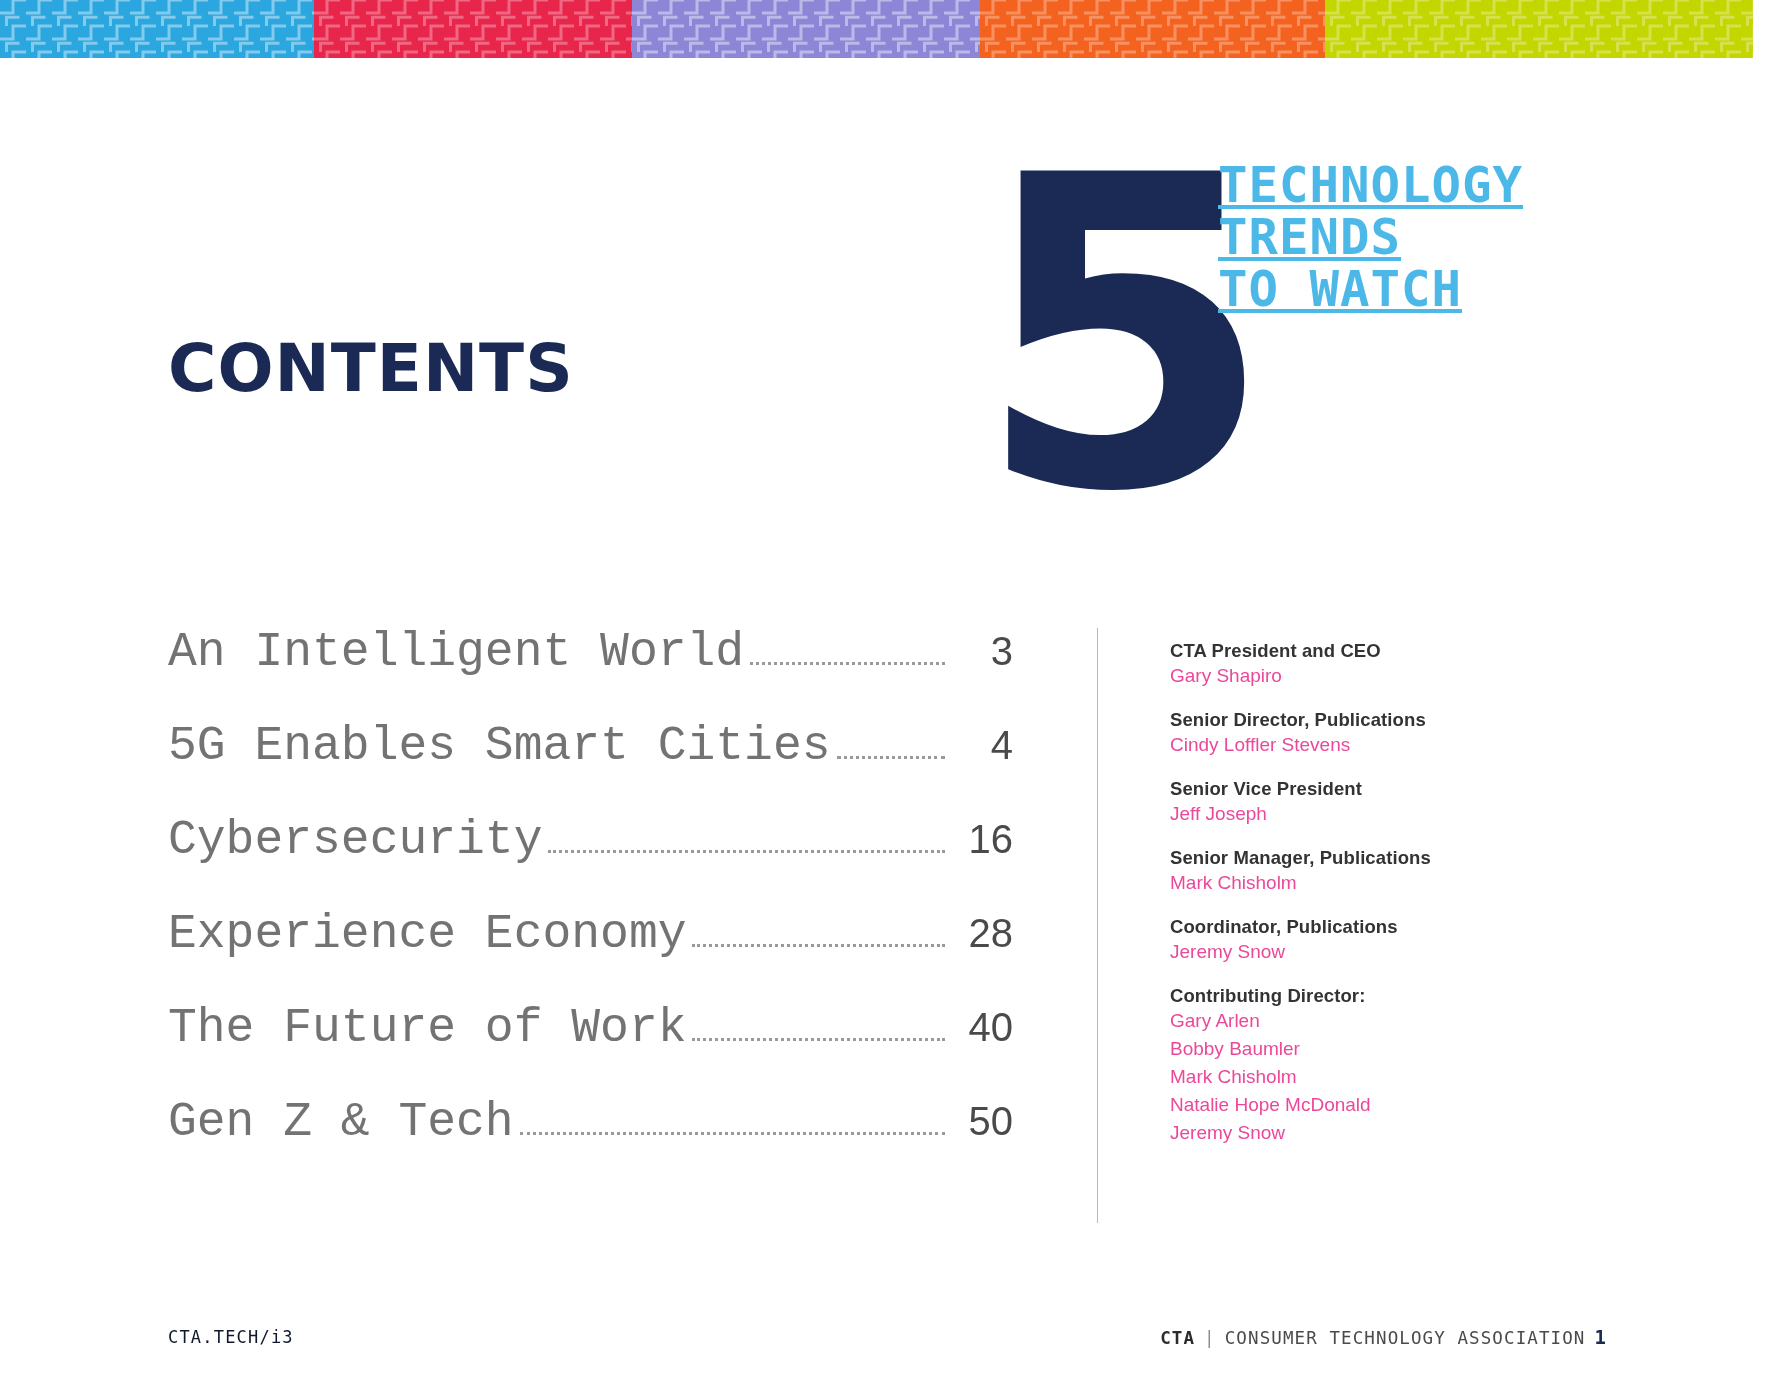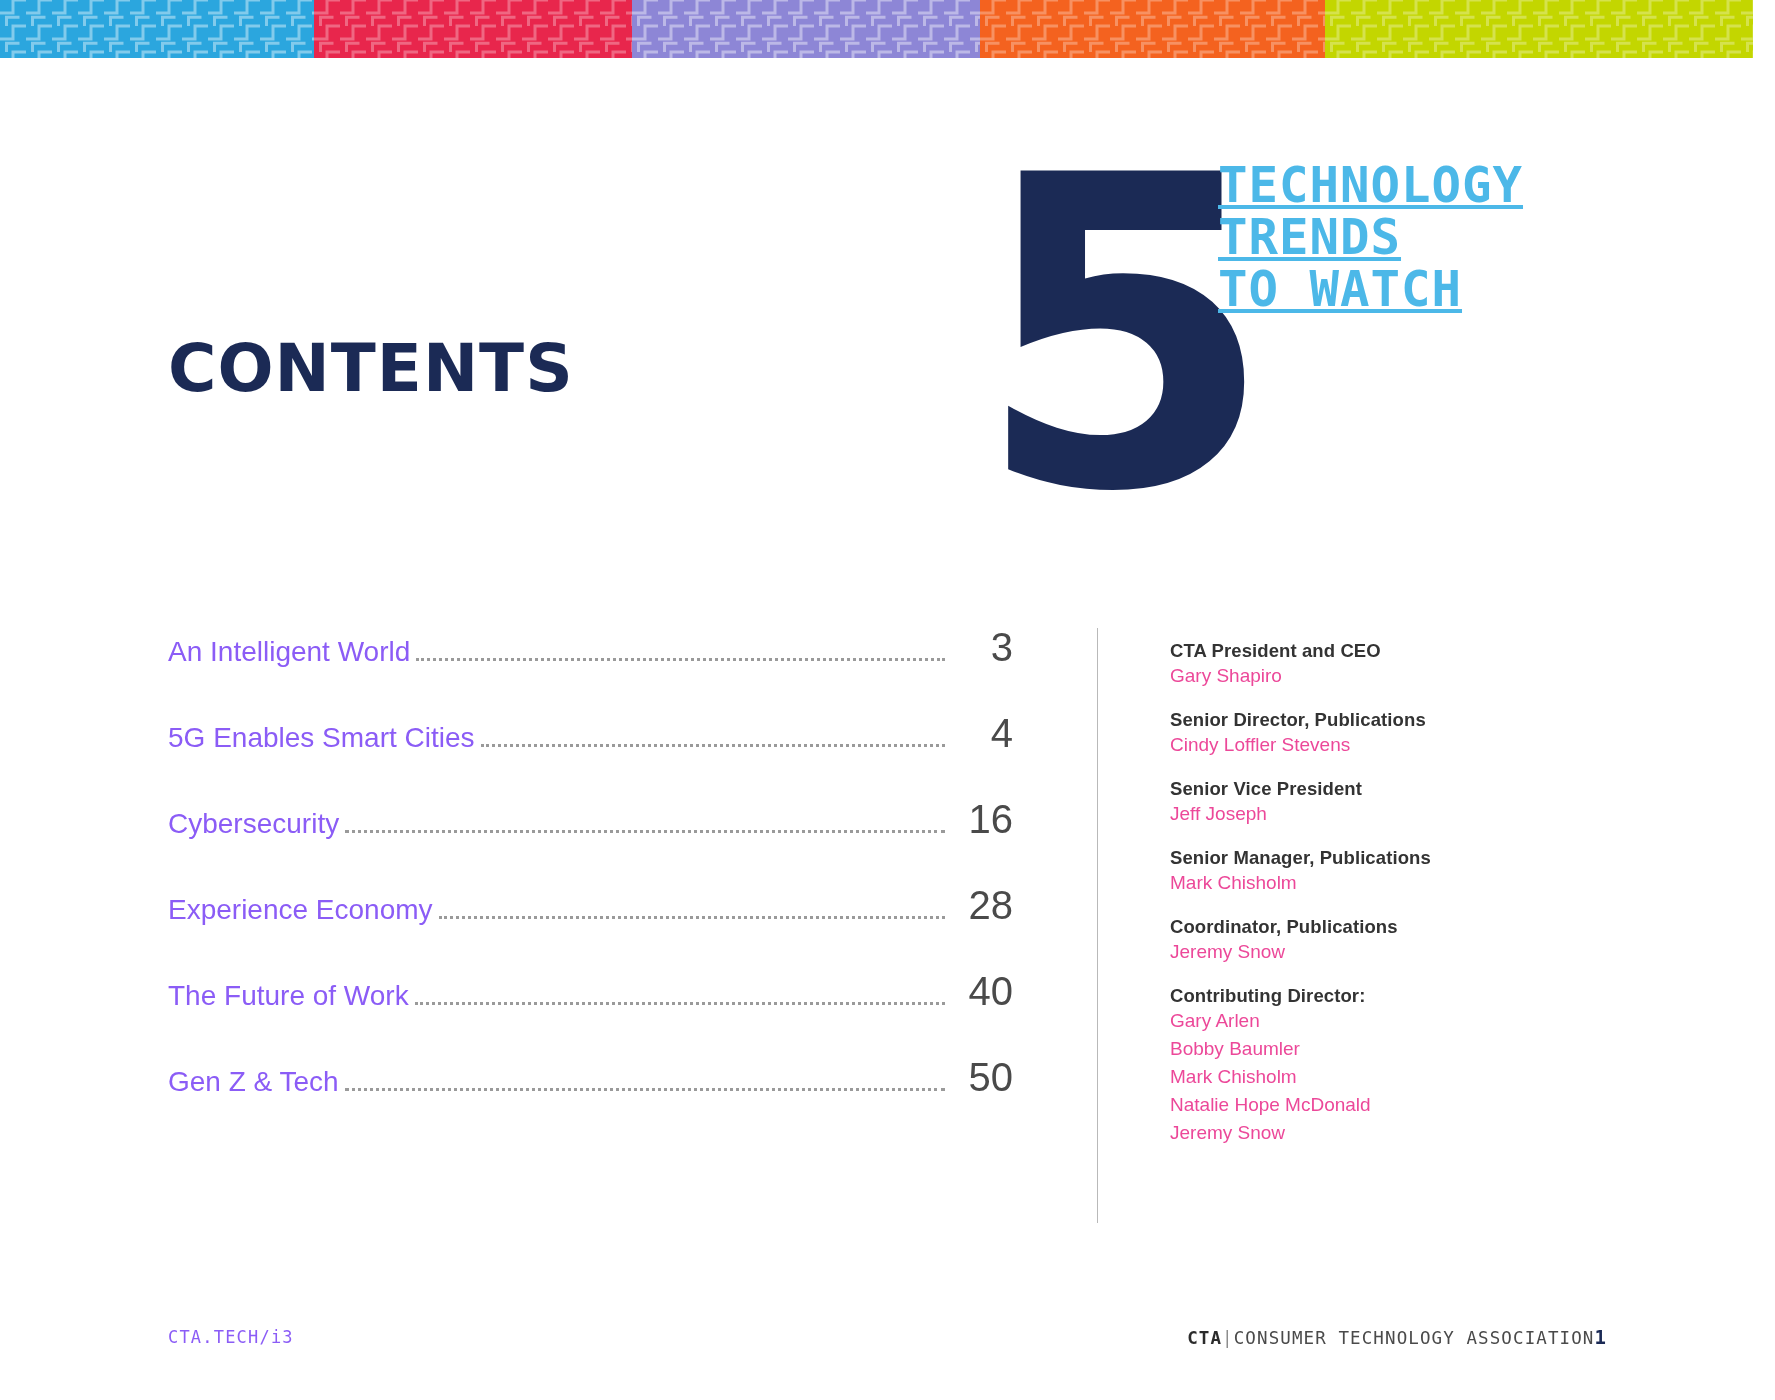--- a/index.html
+++ b/index.html
@@ -76,24 +76,24 @@
     top: 625px;
     width: 845px;
   }
   .toc-row {
     display: flex;
     align-items: baseline;
     margin-bottom: 40px;
     color: #4b4b4b;
   }
   .toc-label {
-    font-size: 28px;
-    font-family: Liberation Sans, sans-serif;
+    font-size: 48px;
+    font-family: Liberation Mono, monospace;
     white-space: nowrap;
-    color: #8b5cf6;
+    color: #737373;
   }
   .toc-dots {
     flex: 1;
     border-bottom: 3px dotted #9a9a9a;
     margin: 0 10px 10px 6px;
     height: 1px;
   }
   .toc-page {
     font-size: 40px;
     color: #4a4a4a;
@@ -134,33 +134,34 @@
     line-height: 28px;
   }
 
   
   .footer-left {
     position: absolute;
     left: 168px;
     top: 1327px;
     font-size: 17px;
     letter-spacing: 1.2px;
-    color: #8b5cf6;
+    color: #0f172a;
     font-family: "DejaVu Sans Mono", monospace;
   }
   .footer-right {
     position: absolute;
     right: 168px;
     top: 1326px;
     font-size: 17.5px;
     letter-spacing: 1.1px;
     color: #4a4a4a;
     font-family: "DejaVu Sans Mono", monospace;
     display: flex;
     align-items: baseline;
+    gap: 9px;
     white-space: nowrap;
   }
   .footer-right .cta { font-weight: bold; color: #2b2b2b; }
   .footer-right .bar { color: #8d8d8d; }
   .footer-right .pg { font-weight: bold; color: #1b2a55; font-size: 19px; }
 </style>
 </head>
 <body>
 
 <div class="page">

